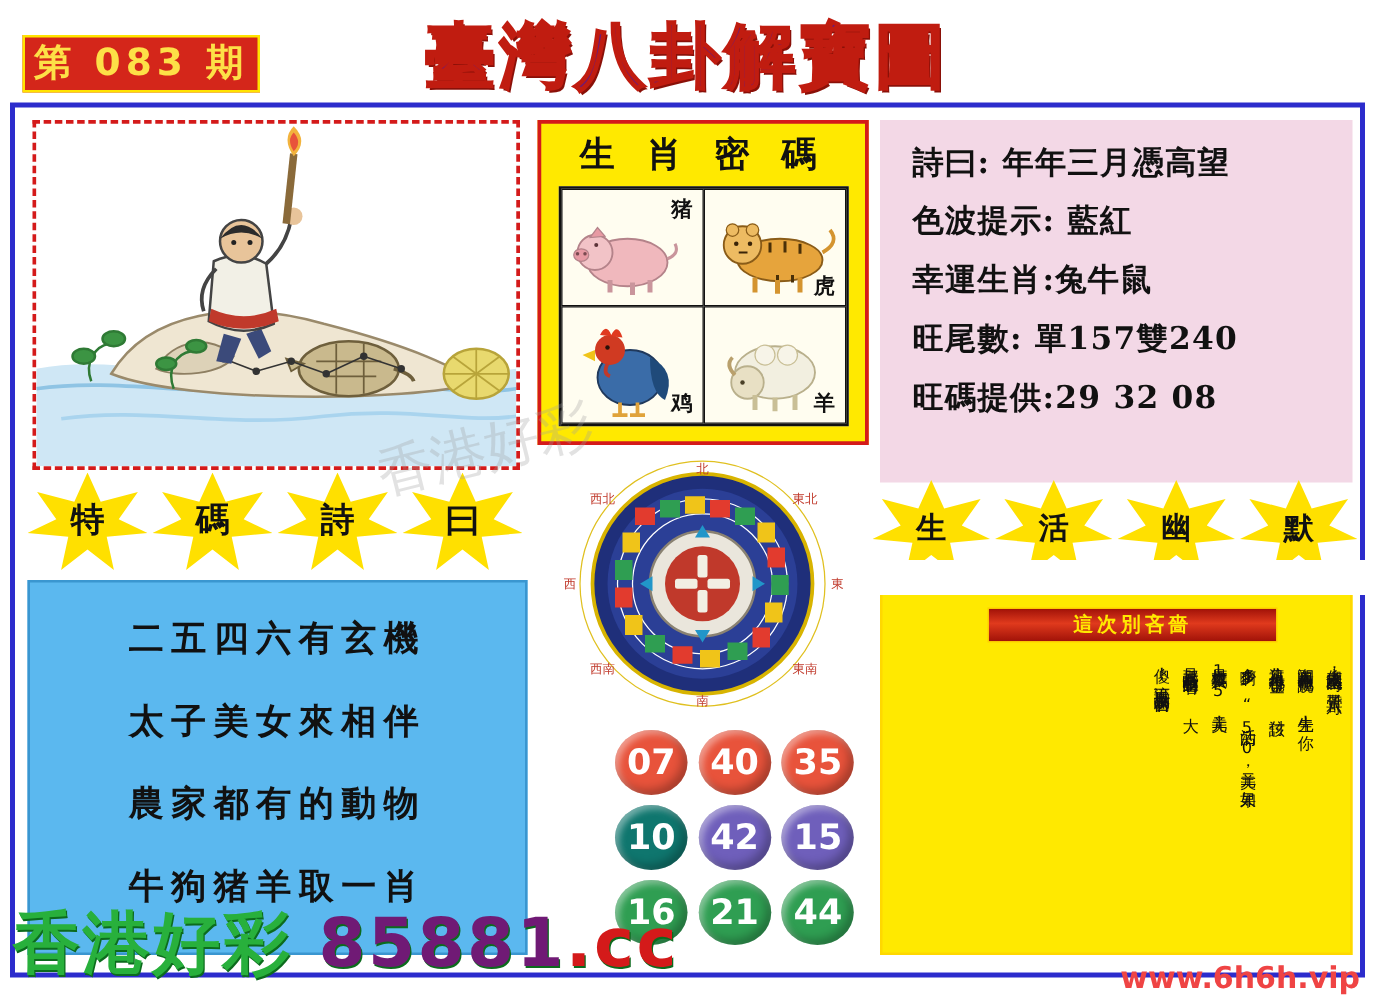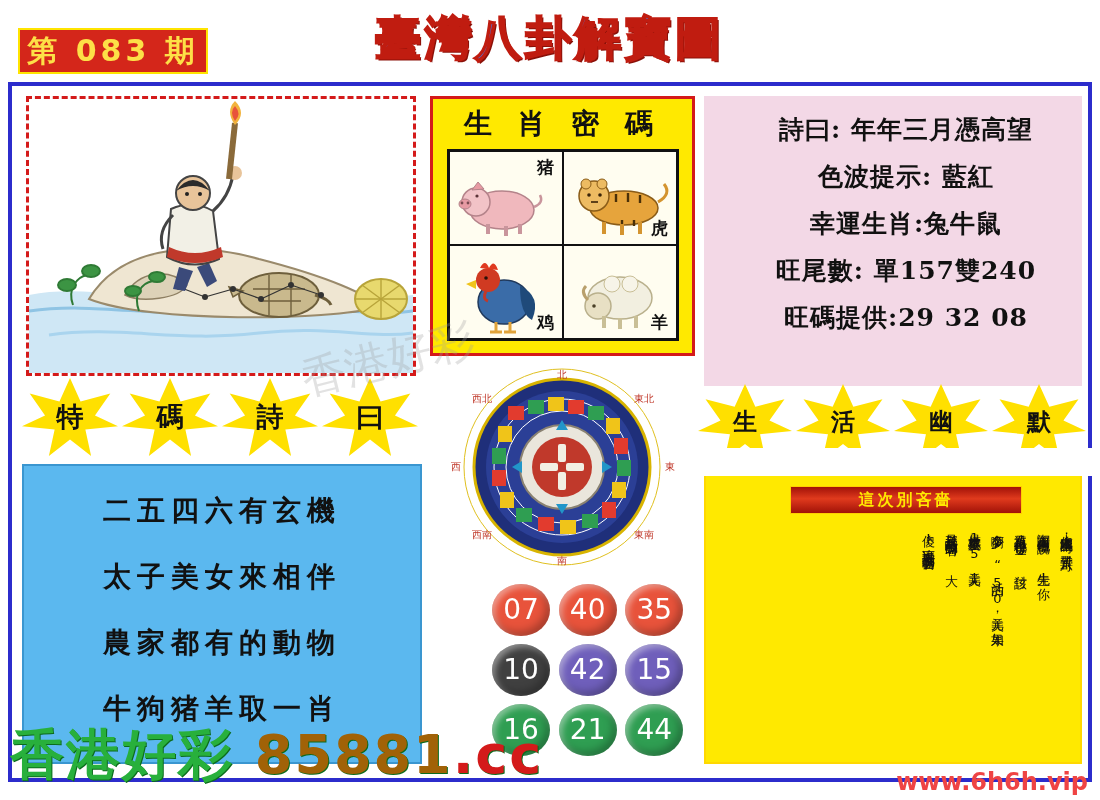--- a/index.html
+++ b/index.html
@@ -37,24 +37,24 @@
     text-align: center;
     line-height: 42px;
     font-family: "DejaVu Sans", "Liberation Sans", sans-serif;
   }
   .main-title {
     position: absolute;
     left: 0;
     top: 8px;
     width: 1100px;
     text-align: center;
-    font-size: 46px;
+    font-size: 56px;
     font-weight: bold;
     letter-spacing: 4px;
-    color: #3b82f6;
+    color: #701a75;
     -webkit-text-stroke: 2px #c01c10;
     text-shadow: 2px 2px 0 #8a1008;
     font-family: "DejaVu Sans", "Liberation Sans", sans-serif;
   }
   
   .frame {
     position: absolute;
     left: 8px;
     top: 82px;
     width: 1084px;
@@ -201,21 +201,21 @@
     grid-template-columns: repeat(3, 1fr);
     grid-row-gap: 8px;
   }
   .ball {
     width: 58px;
     height: 52px;
     border-radius: 50%;
     text-align: center;
     line-height: 52px;
     font-size: 28px;
-    font-weight: normal;
+    font-weight: bold;
     color: #ffffff;
     font-family: "DejaVu Sans", "Liberation Sans", sans-serif;
     box-shadow: inset -4px -4px 8px rgba(0,0,0,.28), inset 3px 3px 6px rgba(255,255,255,.45);
   }
   
   .info-box {
     position: absolute;
     left: 692px;
     top: 10px;
     width: 378px;
@@ -225,21 +225,20 @@
     padding: 10px 0 0 26px;
   }
   .info-line {
     font-size: 25px;
     font-weight: bold;
     color: #111111;
     line-height: 47px;
     letter-spacing: 1px;
     font-family: "DejaVu Serif", "Liberation Serif", serif;
     white-space: nowrap;
-    text-align: center;
   }
   .star-row2 {
     position: absolute;
     left: 686px;
     top: 298px;
     width: 390px;
     height: 76px;
   }
   .star2 {
     position: absolute;
@@ -308,21 +307,21 @@
     bottom: 8px;
     font-size: 54px;
     font-weight: bold;
     color: #28b03c;
     letter-spacing: 2px;
     font-family: "DejaVu Sans", "Liberation Sans", sans-serif;
     text-shadow: 1px 1px 0 #0c6b1d;
     white-space: nowrap;
     z-index: 40;
   }
-  .wm-big .num { color: #a16207; }
+  .wm-big .num { color: #701a75; }
   .wm-big .dom { color: #d41a1a; }
   .wm-small {
     position: absolute;
     right: 12px;
     bottom: 4px;
     font-size: 24px;
     font-weight: bold;
     color: #ef4444;
     font-family: "DejaVu Sans", "Liberation Sans", sans-serif;
     z-index: 40;
@@ -587,21 +586,21 @@
           <text x="202" y="176">東南</text>
         </g>
       </svg>
     </div>
 
     <div class="lucky-box">
       <div class="balls">
         <div class="ball" style="background:#e8533b">07</div>
         <div class="ball" style="background:#e8533b">40</div>
         <div class="ball" style="background:#e8533b">35</div>
-        <div class="ball" style="background:#404040">10</div>
+        <div class="ball" style="background:#0f766e">10</div>
         <div class="ball" style="background:#6f5fbb">42</div>
         <div class="ball" style="background:#6f5fbb">15</div>
         <div class="ball" style="background:#2f9e52">16</div>
         <div class="ball" style="background:#2f9e52">21</div>
         <div class="ball" style="background:#2f9e52">44</div>
       </div>
     </div>
 
     <div class="info-box">
       <div class="info-line">詩曰: 年年三月憑高望</div>

